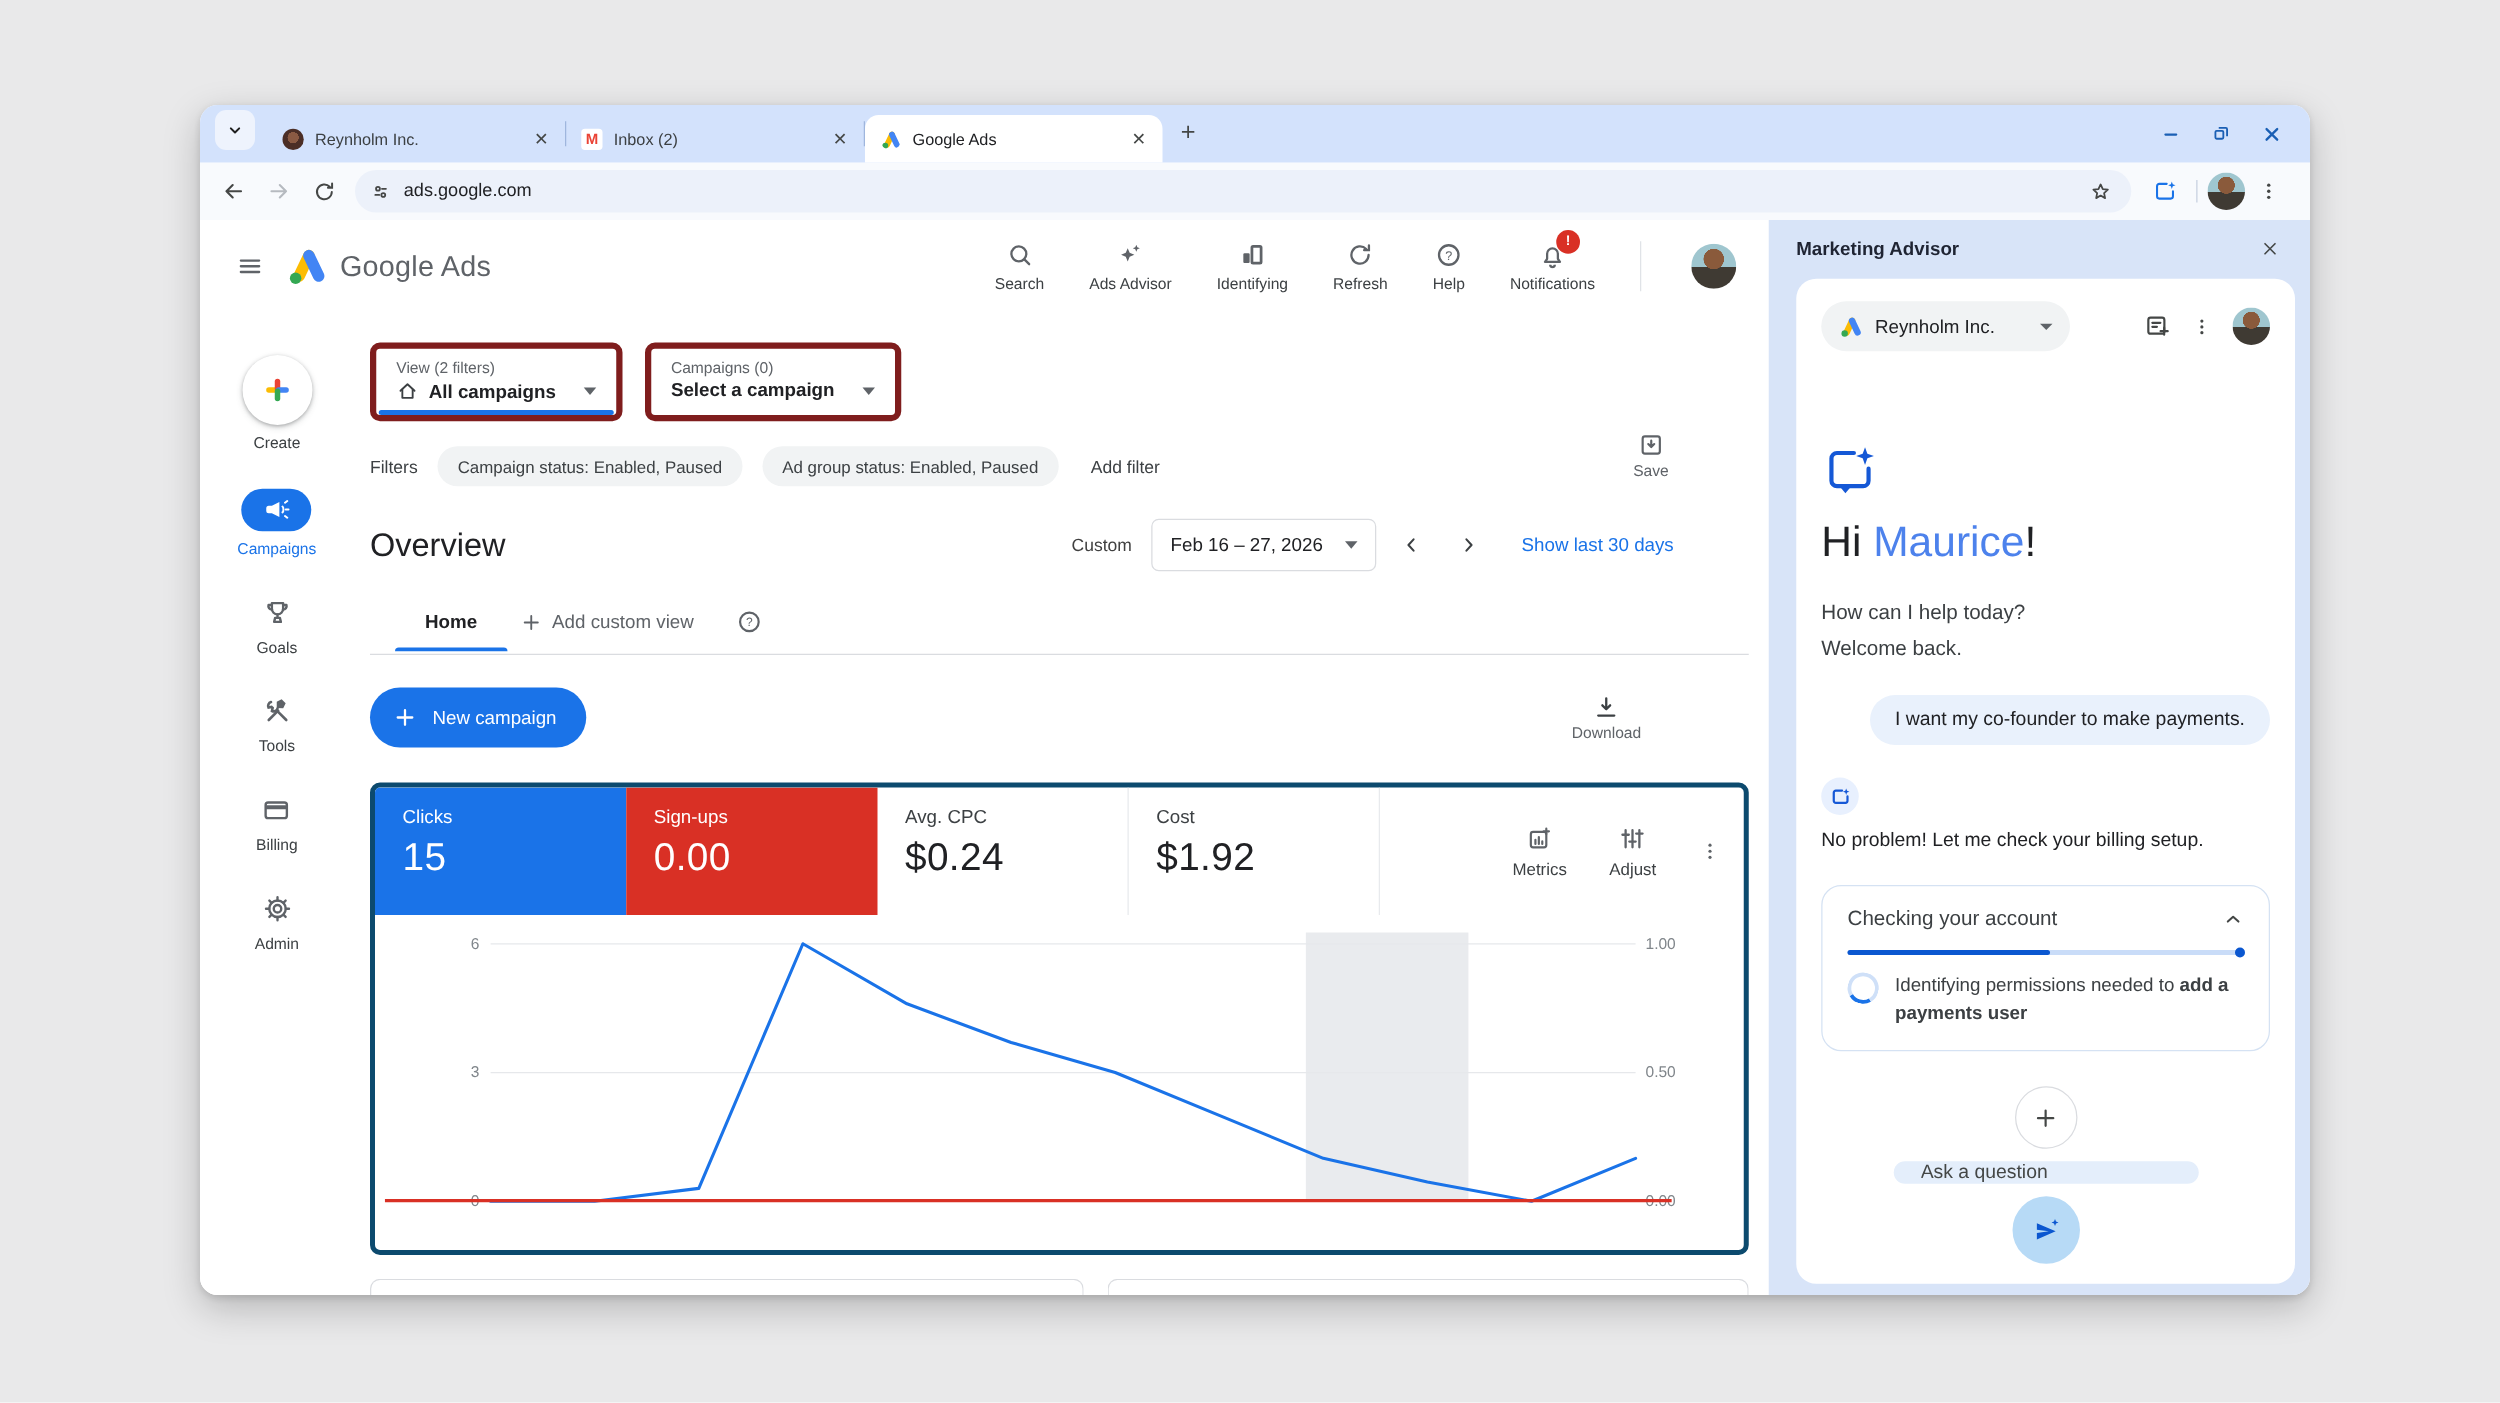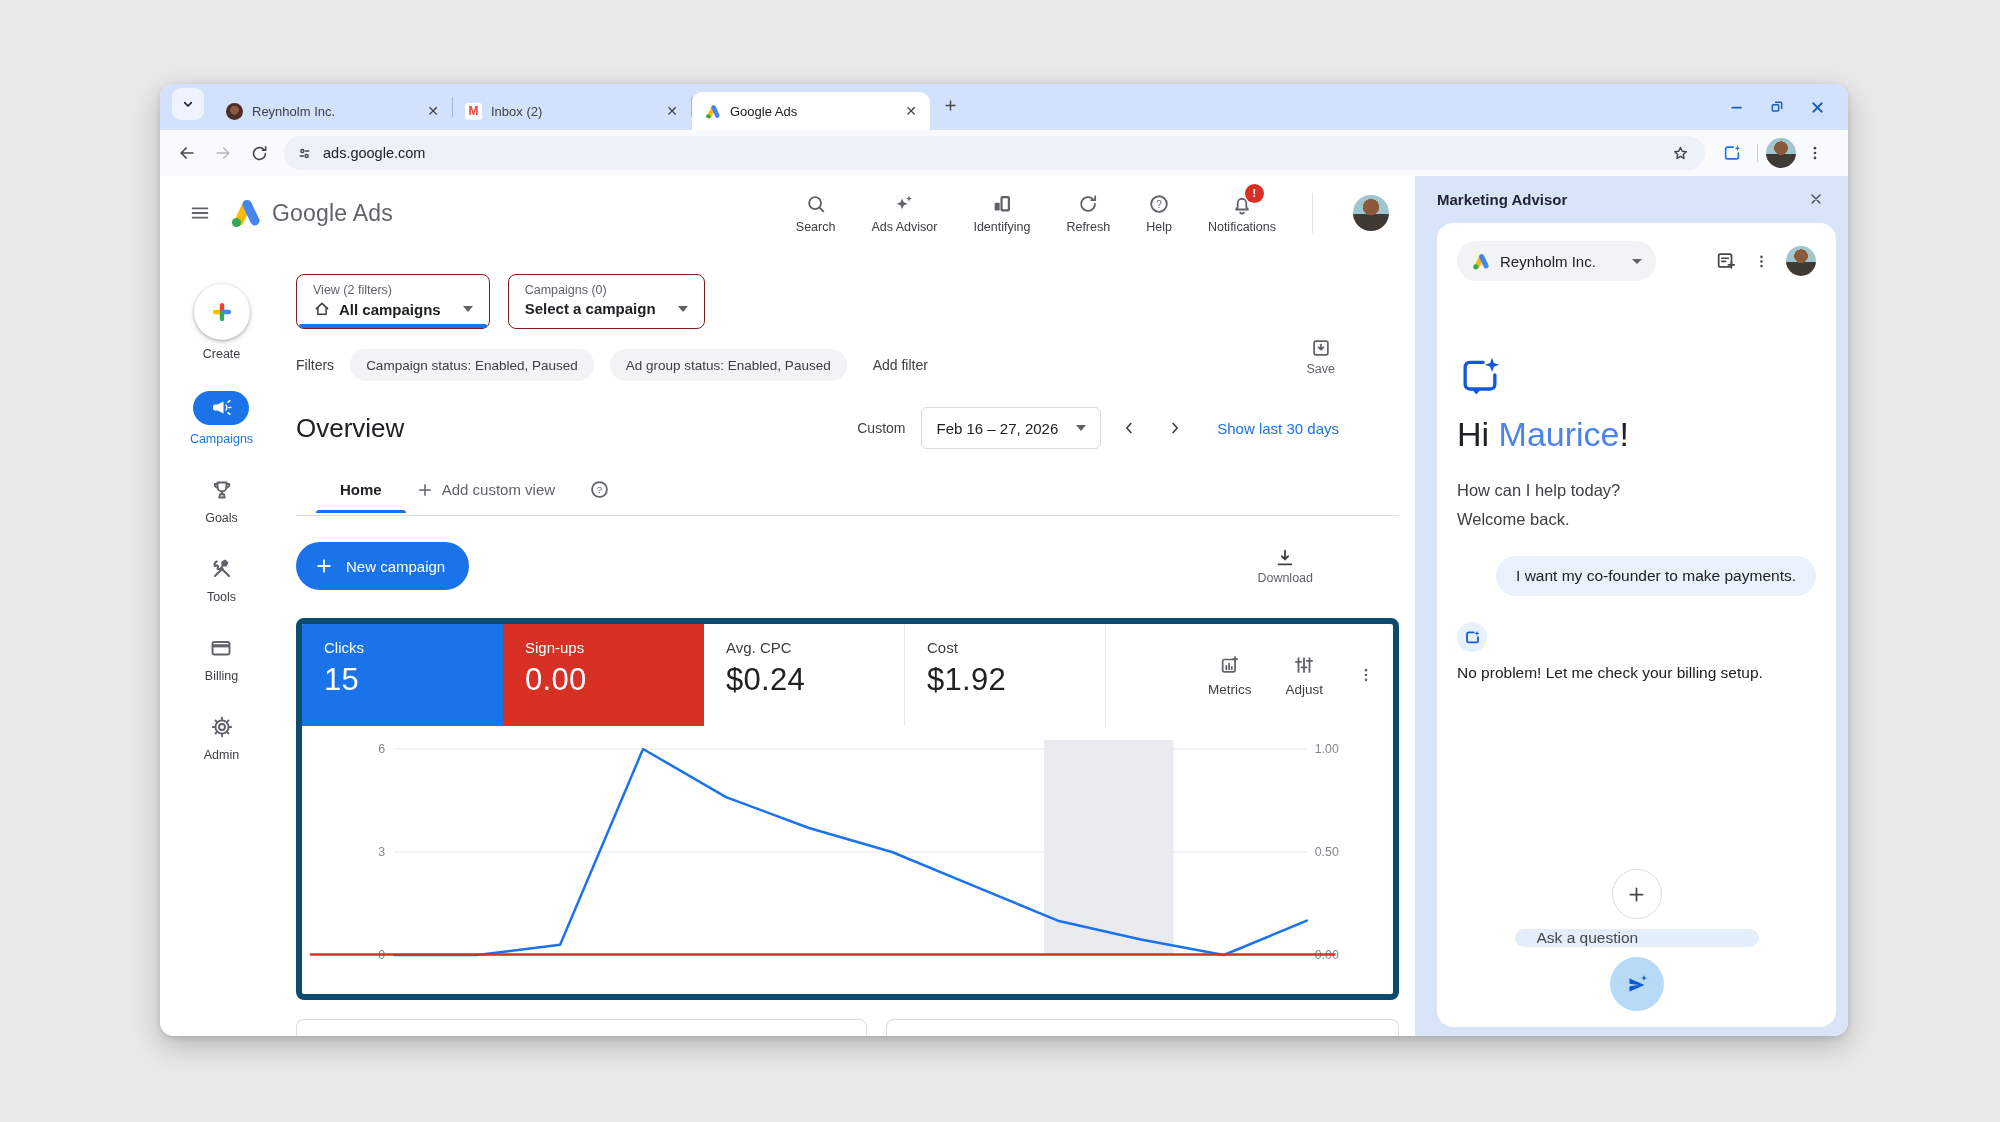--- a/index.html
+++ b/index.html
@@ -63,21 +63,21 @@
   .rail-item { margin-top:30px; display:flex; flex-direction:column; align-items:center; color:#5f6368; }
   .rail-item .r-ic { height:28px; display:grid; place-items:center; }
   .rail-item.active .r-ic { width:56px; height:34px; border-radius:17px; background:#1a73e8; color:#fff; }
   .rail-item.active .rail-label { color:#1a73e8; }
   .rail-item:first-of-type { margin-top:36px; }
 
   
   .main { flex:1; min-width:0; padding:24px 16px 0 13px; }
 
   .selector-row { display:flex; gap:18px; }
-  .selector { border:1px solid #7f1d1d; border-radius:8px; padding:8px 16px 10px 16px; position:relative; display:flex; flex-direction:column; gap:3px; min-width:176px; background:#fff; }
+  .selector { border:5px solid #7f1d1d; border-radius:8px; padding:8px 16px 10px 16px; position:relative; display:flex; flex-direction:column; gap:3px; min-width:176px; background:#fff; }
   .sel-label { font-size:12.5px; color:#5f6368; }
   .sel-value { font-size:15px; color:#202124; font-weight:bold; display:flex; align-items:center; gap:8px; }
   .caret { width:0; height:0; border-left:5px solid transparent; border-right:5px solid transparent; border-top:6px solid #5f6368; margin-left:14px; }
   .selector.viewsel::after { content:""; position:absolute; left:2px; right:2px; bottom:0; height:4px; border-radius:3px; background:#1a73e8; }
 
   .filters-row { display:flex; align-items:center; gap:16px; margin-top:20px; position:relative; padding-right:90px; }
   .filters-label { font-size:14px; color:#3c4043; }
   .chip { background:#f1f3f4; border-radius:16px; height:32px; display:flex; align-items:center; padding:0 16px; font-size:13.5px; color:#3c4043; }
   .add-filter { font-size:14px; color:#3c4043; margin-left:10px; }
   .save-block { position:absolute; right:64px; top:-12px; display:flex; flex-direction:column; align-items:center; gap:3px; color:#5f6368; font-size:12.5px; }
@@ -94,21 +94,21 @@
   .vtab { font-size:15px; color:#202124; font-weight:bold; padding-bottom:15px; position:relative; }
   .vtab::after { content:""; position:absolute; left:-24px; right:-24px; bottom:0; height:3px; border-radius:3px 3px 0 0; background:#1a73e8; }
   .addview { display:flex; align-items:center; gap:8px; color:#5f6368; font-size:15px; padding-bottom:15px; }
   .help-q { color:#5f6368; padding-bottom:15px; }
 
   .cta-row { display:flex; align-items:center; margin-top:26px; padding-right:86px;justify-content:flex-end; }
   .new-campaign { height:48px; border-radius:24px; background:#1a73e8; color:#fff; display:flex; align-items:center; gap:12px; padding:0 24px 0 18px; font-size:15px; }
   .download-block { margin-left:auto; display:flex; flex-direction:column; align-items:center; gap:2px; color:#5f6368; font-size:12.5px; }
 
   
-  .scorecard { margin-top:28px; border:6px solid #0c4a6e; border-radius:8px; overflow:hidden; background:#fff; }
+  .scorecard { margin-top:28px; border:4px solid #0c4a6e; border-radius:8px; overflow:hidden; background:#fff; }
   .score-row { display:flex; height:102px; }
   .score-cell { width:201px; flex:0 0 auto; padding:15px 22px; display:flex; flex-direction:column; gap:6px; }
   .score-cell .sc-label { font-size:15px; }
   .score-cell .sc-value { font-size:31px; letter-spacing:.3px; }
   .sc-blue { background:#1a73e8; color:#fff; }
   .sc-red { background:#d93025; color:#fff; }
   .sc-plain { color:#202124; border-right:1px solid #e8eaed; }
   .sc-plain .sc-label { color:#3c4043; }
   .score-controls { margin-left:auto; display:flex; align-items:center; gap:34px; padding-right:18px; color:#5f6368; }
   .sctrl { display:flex; flex-direction:column; align-items:center; gap:6px; font-size:13.5px; color:#3c4043; }
@@ -623,20 +623,38 @@
 
         <div class="mini-advisor">
           <svg width="17" height="17" viewBox="0 0 44 44" fill="none" stroke="currentColor" stroke-width="4.6" stroke-linecap="round" stroke-linejoin="round">
             <path d="M25 9H12a4.2 4.2 0 0 0-4.2 4.2v17A4.2 4.2 0 0 0 12 34.4h20a4.2 4.2 0 0 0 4.2-4.2V21"></path>
             <path d="M33.5 4.5l1.8 5 5 1.8-5 1.8-1.8 5-1.8-5-5-1.8 5-1.8z" fill="currentColor" stroke="none"></path>
           </svg>
         </div>
 
         <div class="adv-reply">No problem! Let me check your billing setup.</div>
 
+        <div class="check-card">
+          <div class="check-head">
+            <span class="check-title">Checking your account</span>
+            <span class="check-chevron">
+              <svg width="17" height="17" viewBox="0 0 24 24" fill="none" stroke="currentColor" stroke-width="2.3" stroke-linecap="round" stroke-linejoin="round">
+                  <path d="M6 14.5 12 9l6 5.5"></path>
+                </svg>
+            </span>
+          </div>
+          <div class="progress">
+            <div class="pfill" id="progress-fill" style="width: 51%;"></div>
+            <span class="pdot"></span>
+          </div>
+          <div class="check-item">
+            <span class="spinner"></span>
+            <span><span>Identifying permissions needed to </span><b>add a payments user</b></span>
+          </div>
+        </div>
 
         <div class="adv-spacer"></div>
 
         <div class="ask-row">
           <span class="plus-btn">
             <svg width="21" height="21" viewBox="0 0 24 24" fill="none" stroke="currentColor" stroke-width="2" stroke-linecap="round">
                 <path d="M12 5v14M5 12h14"></path>
               </svg>
           </span>
           <input class="ask-input" placeholder="Ask a question" style="">

